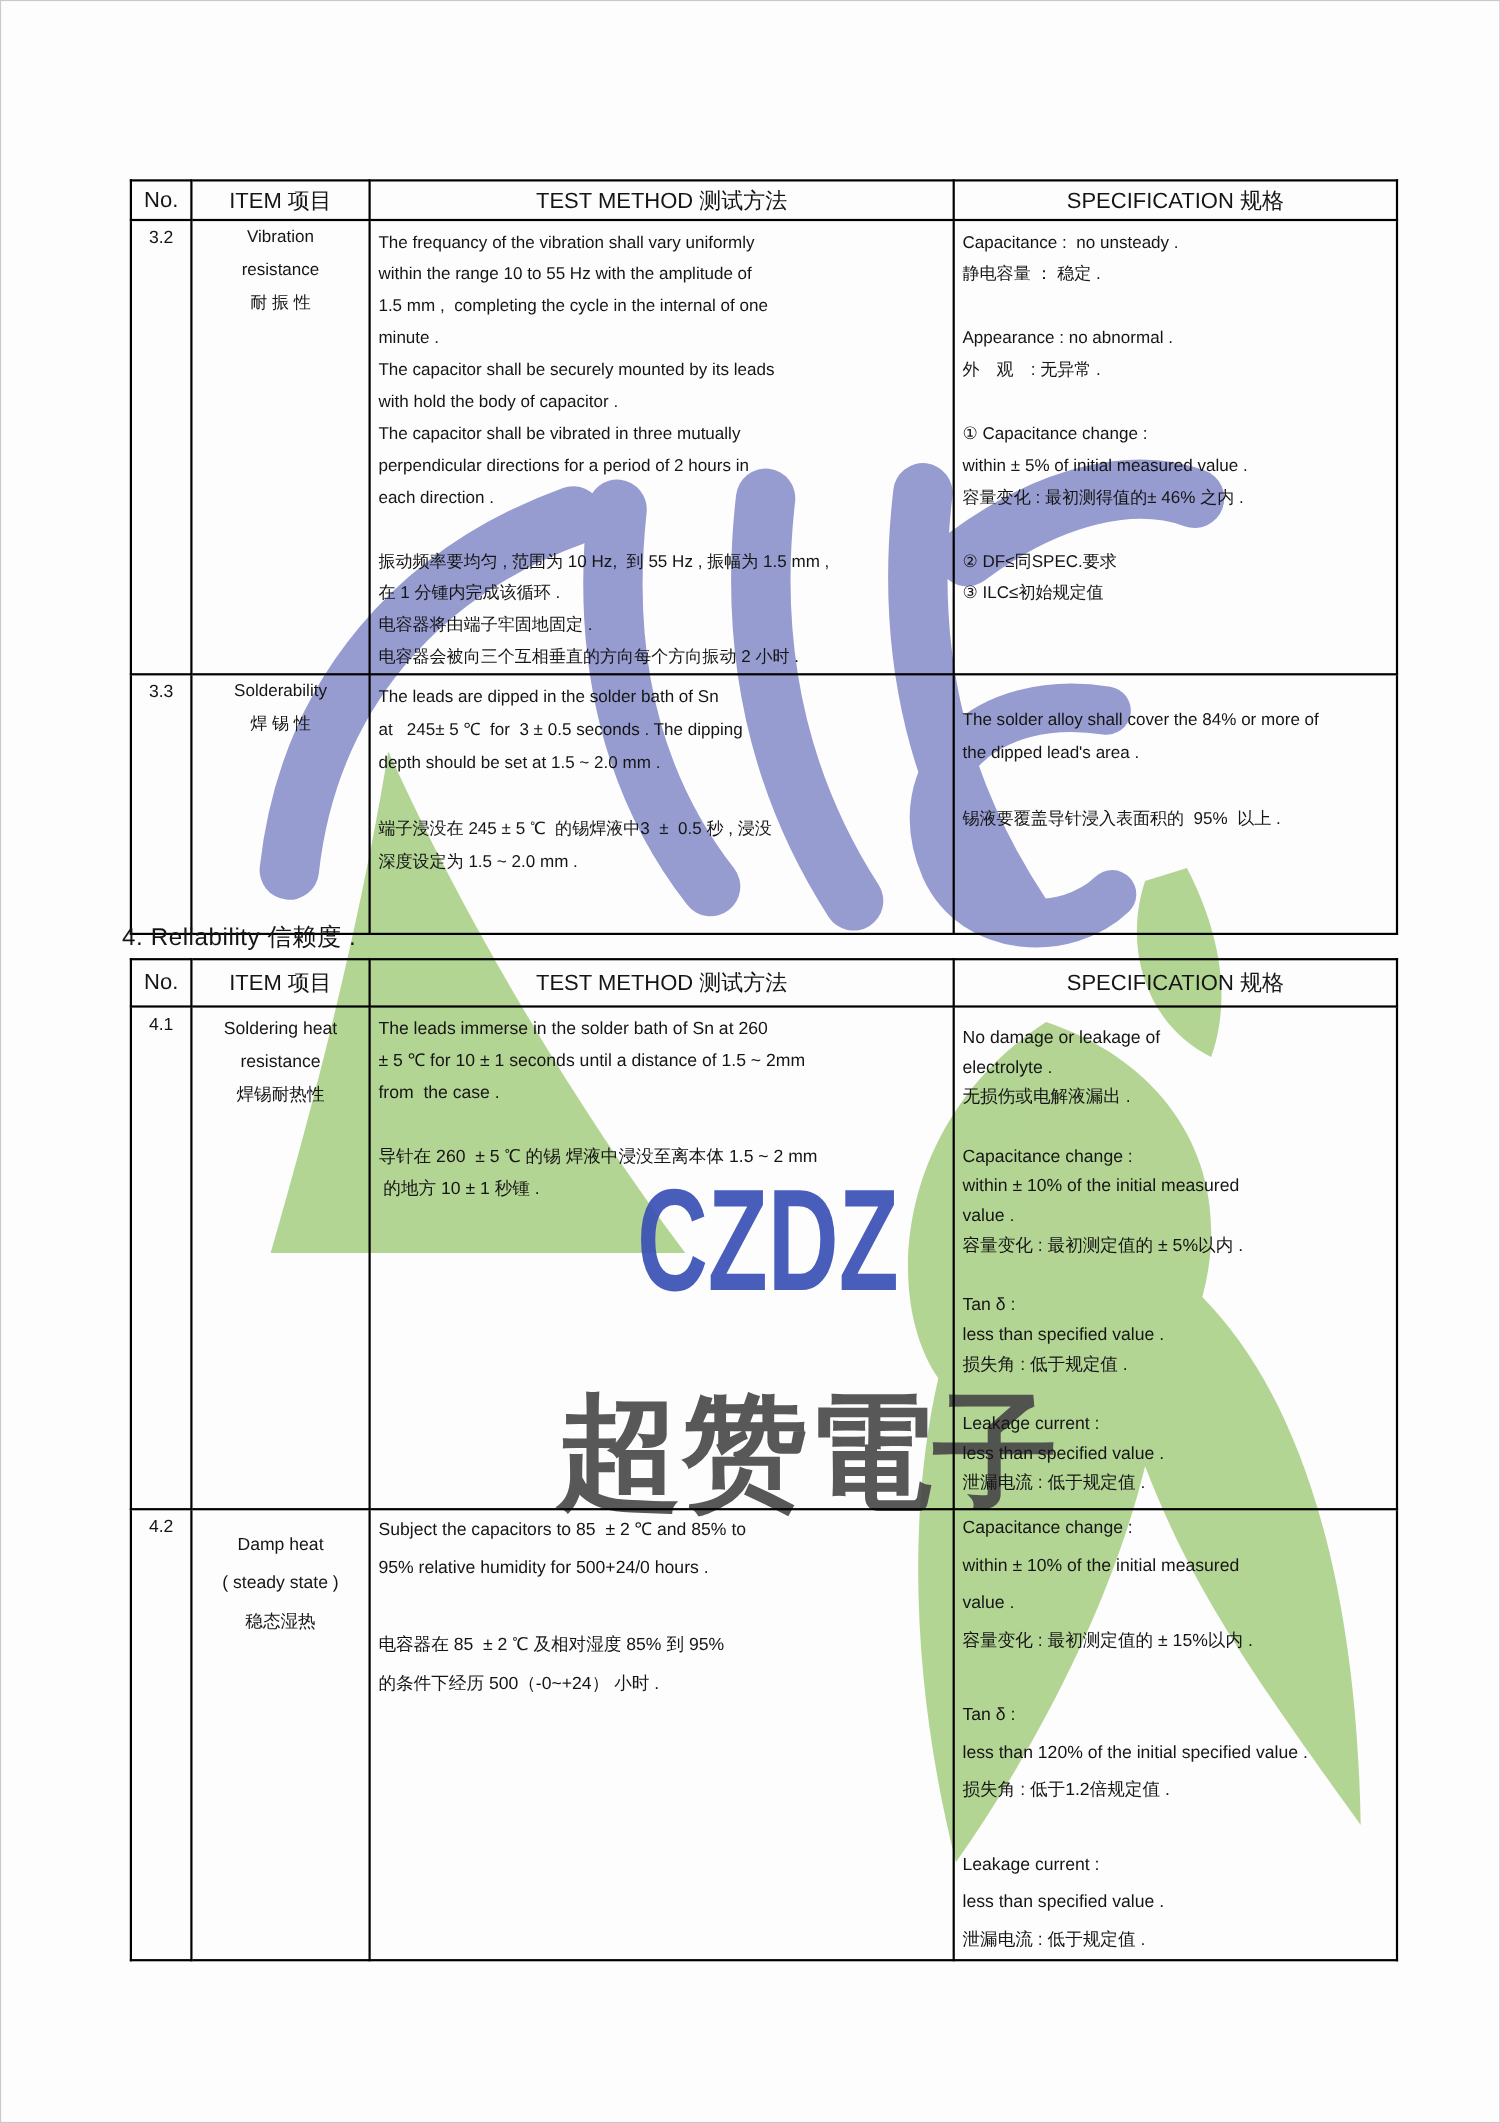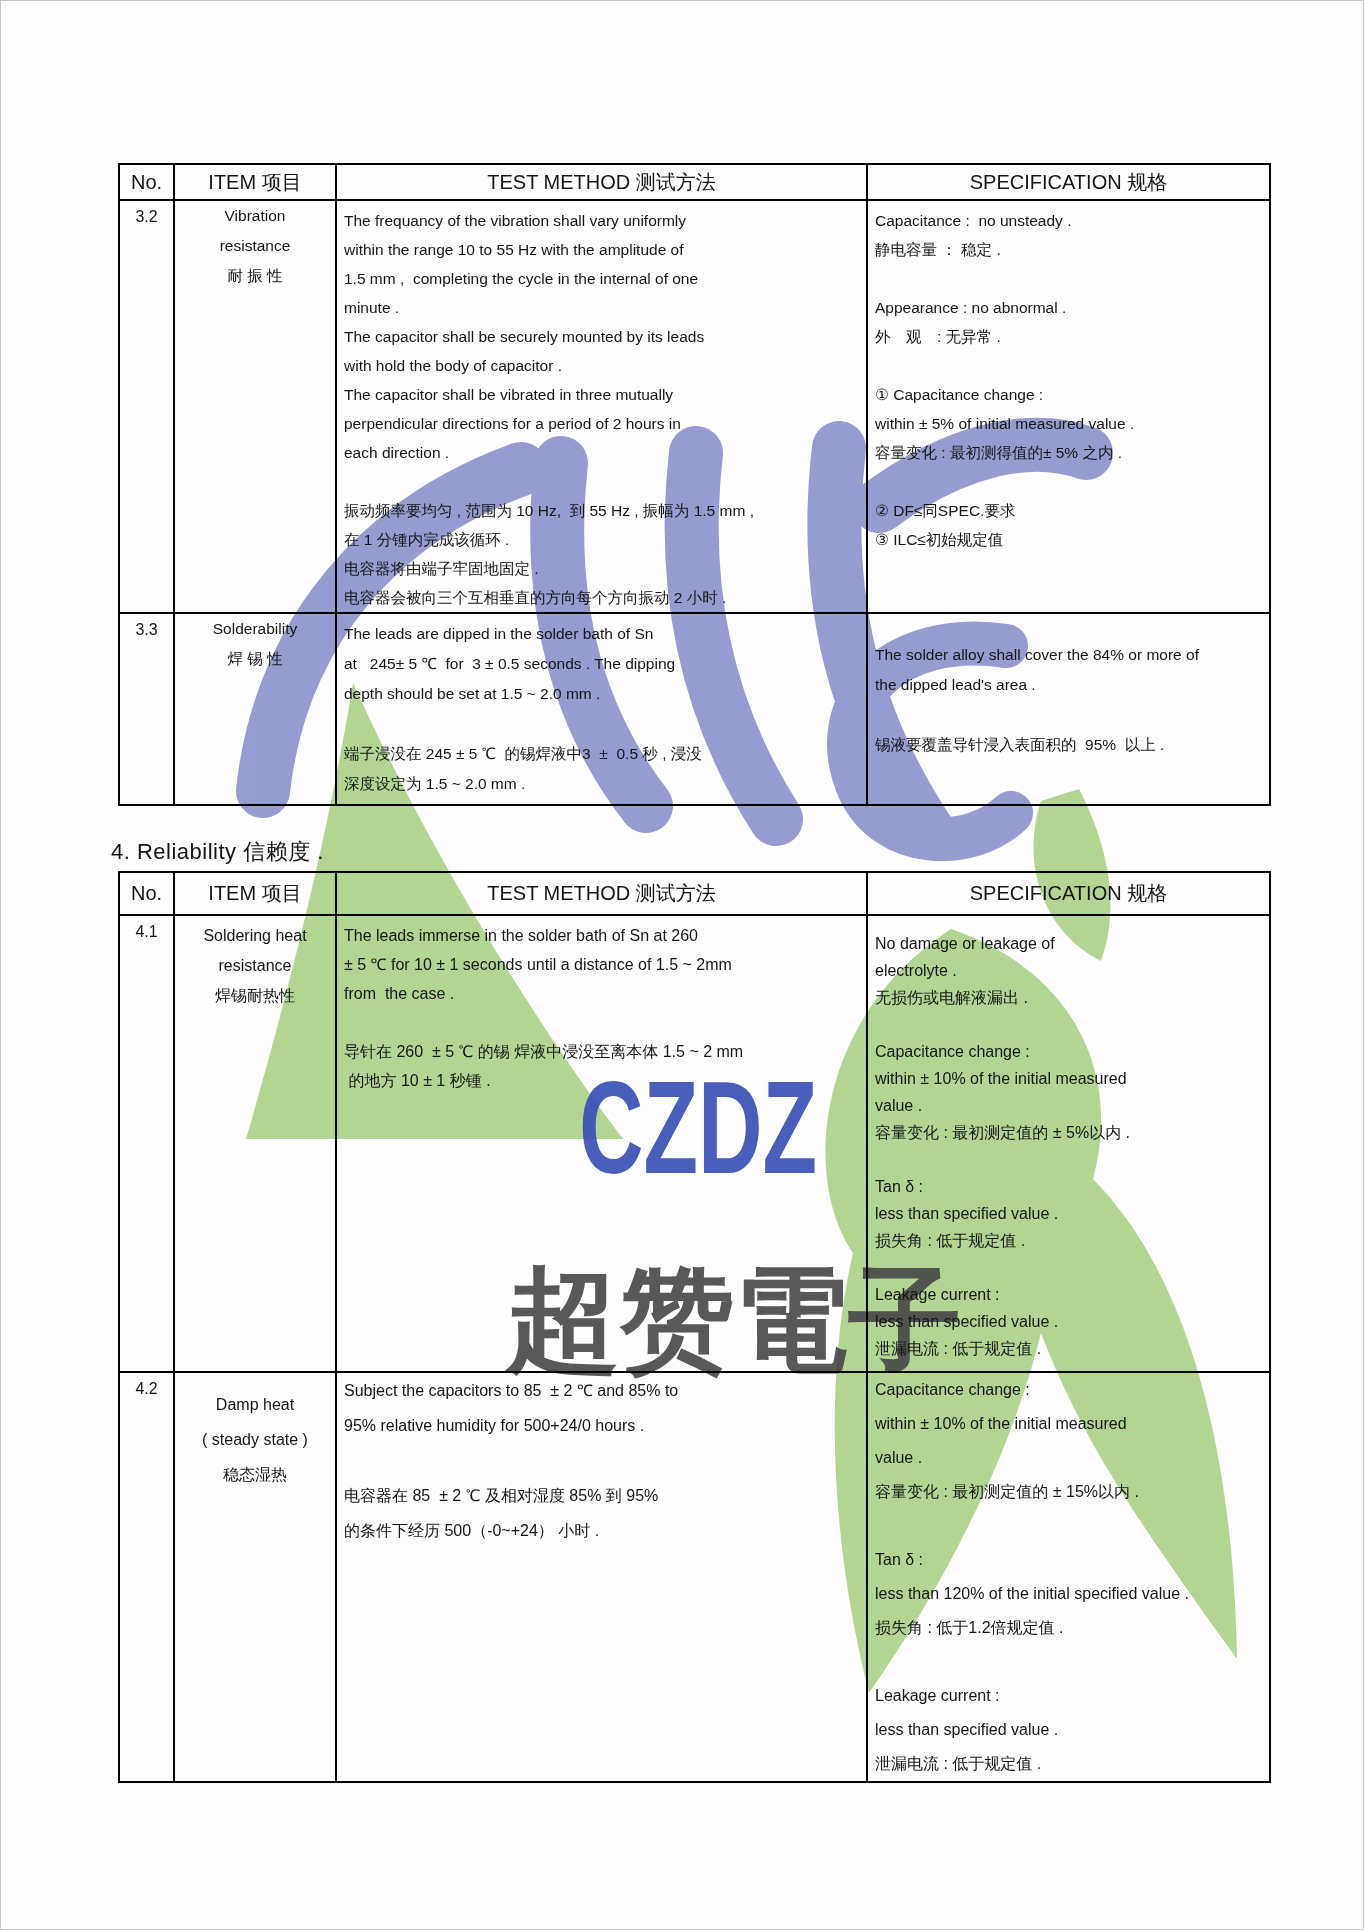--- a/index.html
+++ b/index.html
@@ -53,21 +53,21 @@
   .lh29 { line-height:29px; }
   .lh30 { line-height:30px; }
   .lh34 { line-height:34px; }
   .lh35 { line-height:35px; }
 
   .pt12 { padding-top:0; }
   .pt14 { padding-top:14px; }
   .pt26 { padding-top:26px; }
 
   tr.r32 { height:410px; }
-  tr.r33 { height:192px; }
+  tr.r33 { height:236px; }
   tr.r41 { height:457px; }
   tr.r42 { height:370px; }
 
   .section-heading {
     position:absolute;
     left:110px; top:836px;
     font-size:22px;
     font-weight:500;
     letter-spacing:0.5px;
   }
@@ -150,21 +150,21 @@
         <td>
           <div class="lines lh29">
                 <div class="line">Capacitance :  no unsteady .</div>
                 <div class="line">静电容量 ： 稳定 .</div>
                 <div class="line">&nbsp;</div>
                 <div class="line">Appearance : no abnormal .</div>
                 <div class="line">外　观　: 无异常 .</div>
                 <div class="line">&nbsp;</div>
                 <div class="line">① Capacitance change :</div>
                 <div class="line">within ± 5% of initial measured value .</div>
-                <div class="line">容量变化 : 最初测得值的± 5% 之内 .</div>
+                <div class="line">容量变化 : 最初测得值的± 46% 之内 .</div>
                 <div class="line">&nbsp;</div>
                 <div class="line">② DF≤同SPEC.要求</div>
                 <div class="line">③ ILC≤初始规定值</div>
               </div>
         </td>
       </tr>
       <tr class="r33">
         <td class="no-cell">3.3</td>
         <td class="item-cell">
           <div class="lines lh30 pt12">

